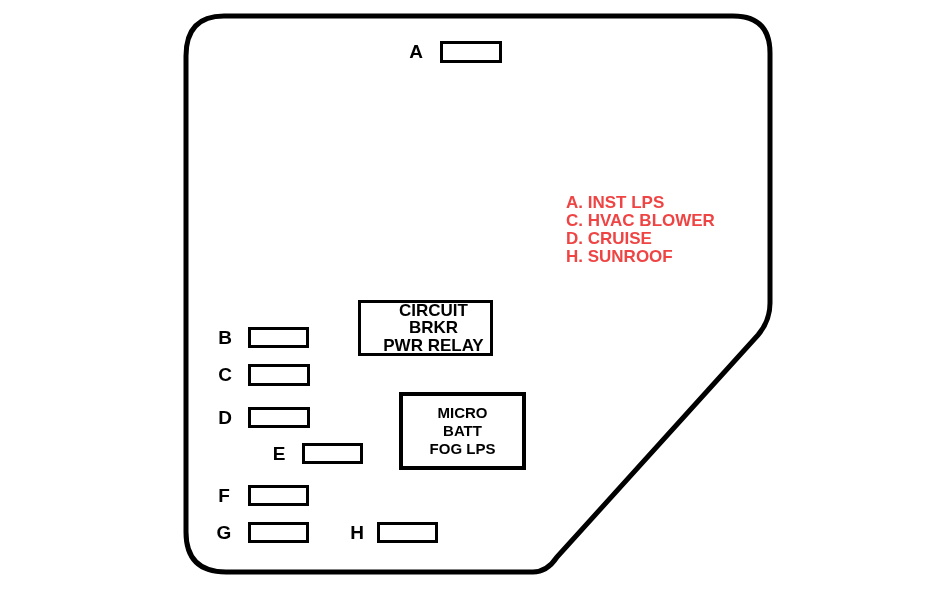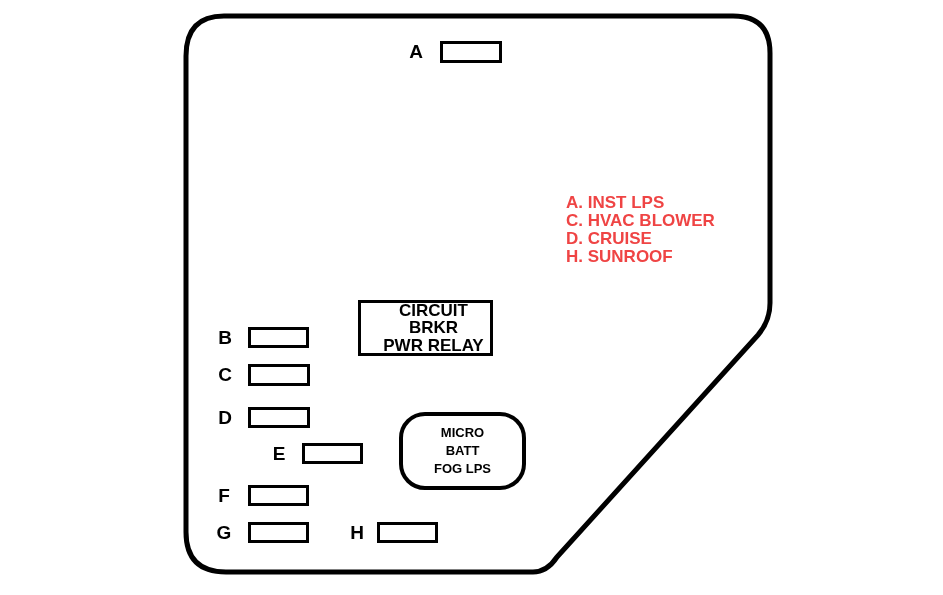--- a/index.html
+++ b/index.html
@@ -52,27 +52,26 @@
     left: 358px;
     top: 300px;
     width: 135px;
     height: 56px;
     font-size: 17px;
     line-height: 17.5px;
     padding-left: 16px;
   }
   #micro-relay-box {
     left: 399px;
-    top: 412px;
+    top: 392px;
     width: 127px;
     height: 78px;
     border-width: 4px;
-    font-size: 13px;
+    font-size: 15px;
     line-height: 18px;
-    border-radius: 26px;
   }
   #legend {
     position: absolute;
     left: 566px;
     top: 194px;
     font-size: 17px;
     font-weight: bold;
     line-height: 18px;
     white-space: nowrap;
     color: #ef4444;

